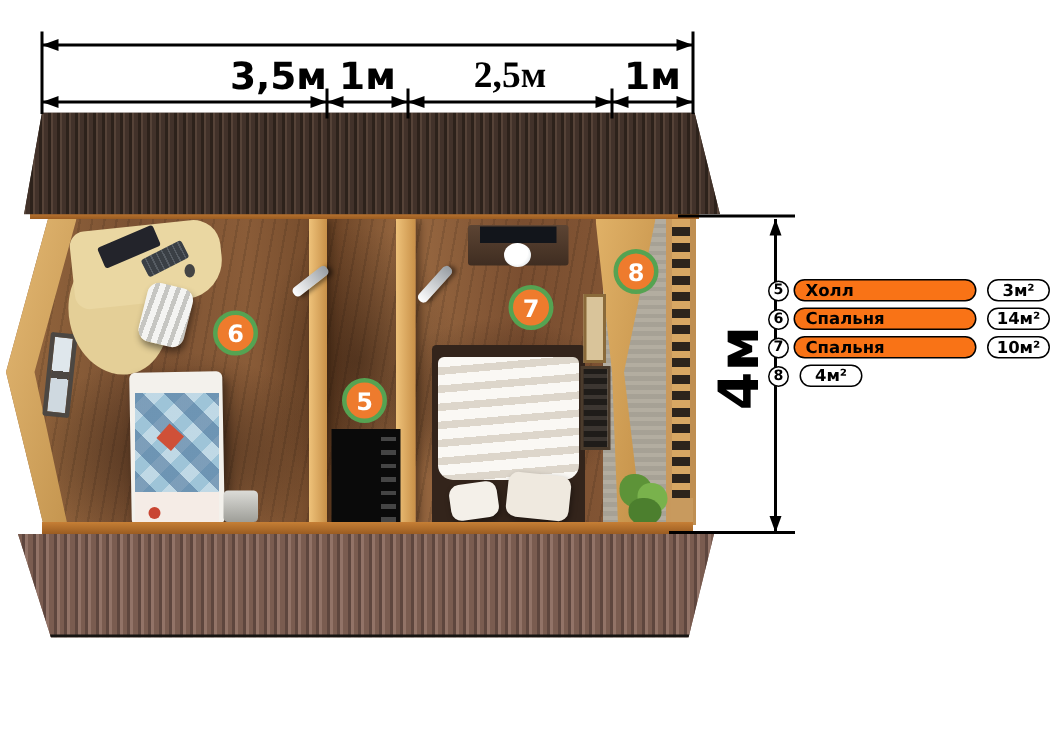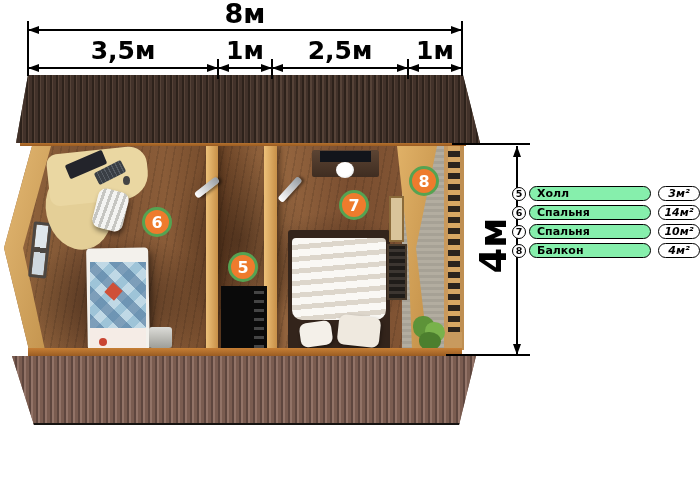--- a/index.html
+++ b/index.html
@@ -93,23 +93,23 @@
   
   .marker{position:absolute;width:24px;height:24px;border-radius:50%;background:#ee7b2d;border:3px solid #55a352;
     color:#fff;font-weight:bold;font-size:16px;display:flex;align-items:center;justify-content:center;}
   
   .legend{position:absolute;left:512px;top:186px;width:188px;}
   .legend-title{font-size:12.5px;font-weight:bold;text-align:center;margin-bottom:9px;color:#000;}
   .legend-row{display:flex;align-items:center;gap:3px;margin-bottom:4px;}
   .lnum{width:12px;height:12px;border:1.5px solid #000;border-radius:50%;font-size:9.5px;font-weight:bold;
     display:flex;align-items:center;justify-content:center;background:#fff;flex:none;color:#000;}
   .lname{flex:1;border:1.5px solid #000;border-radius:10px;padding:0 7px;font-size:11px;font-weight:bold;
-    background:#86efac;height:13px;display:flex;align-items:center;color:#000;}
+    background:#f97316;height:13px;display:flex;align-items:center;color:#000;}
   .larea{width:40px;border:1.5px solid #000;border-radius:10px;font-size:11px;font-weight:bold;background:#fff;
-    height:13px;display:flex;align-items:center;justify-content:center;flex:none;color:#000;margin-left:4px;font-style:italic;}
+    height:13px;display:flex;align-items:center;justify-content:center;flex:none;color:#000;margin-left:4px;}
 </style>
 </head>
 <body>
 
 <div class="canvas">
 
   <div class="interior"></div>
   <div class="left-wall"></div>
   <div class="window-left"></div>
 
@@ -163,30 +163,29 @@
   <div class="marker" style="left:142px;top:207px;">
       <span>6</span>
     </div>
   <div class="marker" style="left:339px;top:190px;">
       <span>7</span>
     </div>
   <div class="marker" style="left:409px;top:166px;">
       <span>8</span>
     </div>
 
-  <div class="dimtxt" style="left:28px;top:0;width:434px;font-size:27px;">8м</div>
   <div class="hl" style="left:28px;top:29px;width:434px;"></div>
   <i class="ah l" style="left:28px;top:26px;"></i>
   <i class="ah r" style="left:451px;top:26px;"></i>
   <div class="vl" style="left:27px;top:21px;height:55px;"></div>
   <div class="vl" style="left:461px;top:21px;height:55px;"></div>
 
-  <div class="dimtxt" style="left:28px;top:38px;width:190px;font-size:25px;">3,5м</div>
+  <div class="dimtxt" style="left:28px;top:38px;width:190px;font-size:25px;text-align:right;">3,5м</div>
   <div class="dimtxt" style="left:218px;top:38px;width:54px;font-size:25px;">1м</div>
-  <div class="dimtxt" style="left:272px;top:38px;width:136px;font-size:25px;">2,5м</div>
+  <div class="dimtxt" style="left:272px;top:38px;width:136px;font-size:25px;font-family:Liberation Serif, serif;">2,5м</div>
   <div class="dimtxt" style="left:408px;top:38px;width:54px;font-size:25px;">1м</div>
 
   <div class="hl" style="left:28px;top:67px;width:434px;"></div>
   <div class="vl" style="left:217px;top:59px;height:20px;"></div>
   <div class="vl" style="left:271px;top:59px;height:20px;"></div>
   <div class="vl" style="left:407px;top:59px;height:20px;"></div>
   <i class="ah l" style="left:28px;top:64px;"></i>
   <i class="ah r" style="left:207px;top:64px;"></i>
   <i class="ah l" style="left:218px;top:64px;"></i>
   <i class="ah r" style="left:261px;top:64px;"></i>
@@ -214,18 +213,17 @@
       <div class="lname">Спальня</div>
       <div class="larea">14м²</div>
     </div>
     <div class="legend-row">
       <div class="lnum">7</div>
       <div class="lname">Спальня</div>
       <div class="larea">10м²</div>
     </div>
     <div class="legend-row">
       <div class="lnum">8</div>
-      <div class="lname">Балкон</div>
       <div class="larea">4м²</div>
     </div>
   </div>
 
 </div>
 
 </body></html>

